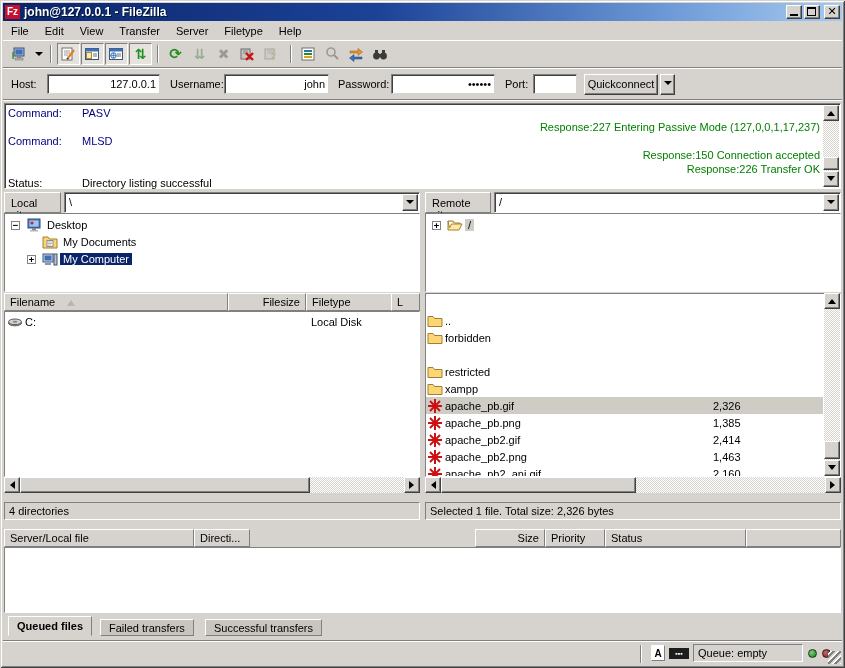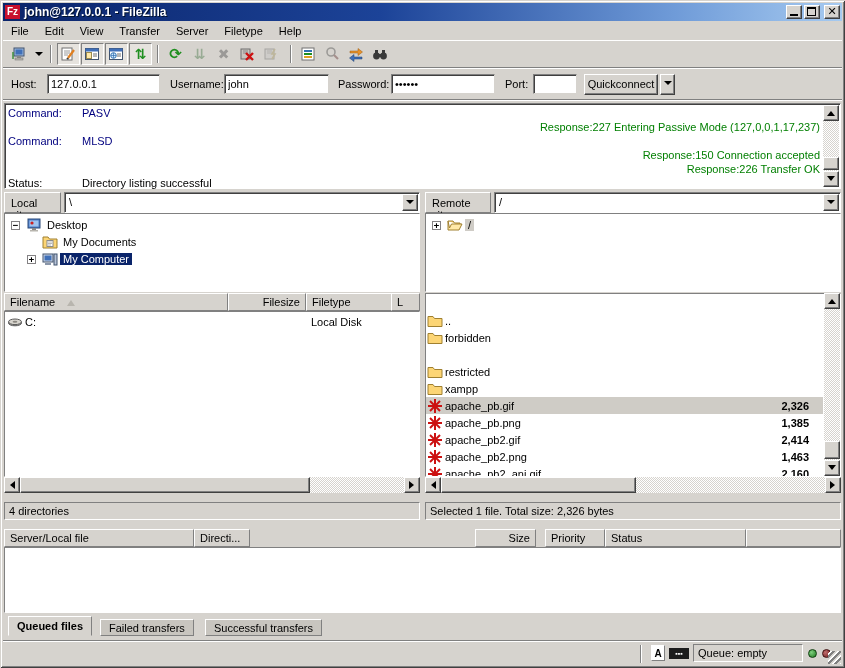--- a/index.html
+++ b/index.html
@@ -8,21 +8,21 @@
     position:relative;width:845px;height:668px;background:#d6d3ce;overflow:hidden;
     font-family:"Liberation Sans",sans-serif;font-size:11px;color:#000;
     box-shadow:inset 1px 1px 0 #d6d3ce, inset -1px -1px 0 #404040, inset 2px 2px 0 #fff, inset -2px -2px 0 #808080;
   }
   .abs{position:absolute;}
   .raised{background:#d6d3ce;border:1px solid;border-color:#fff #404040 #404040 #fff;box-shadow:inset -1px -1px 0 #808080;}
   .raised-soft{background:#d6d3ce;border:1px solid;border-color:#fff #808080 #808080 #fff;}
   .sunken{border:1px solid;border-color:#808080 #fff #fff #808080;}
   .field{background:#fff;border:1px solid;border-color:#808080 #d6d3ce #d6d3ce #808080;box-shadow:inset 1px 1px 0 #404040;}
   .white-sunken{background:#fff;border:1px solid;border-color:#808080 #fff #fff #808080;box-shadow:inset 1px 1px 0 #404040;}
-  input{font:11px "Liberation Sans",sans-serif;border:none;outline:none;background:transparent;width:100%;height:100%;padding:1px 3px;margin:0;}
+  input{font:11px "Liberation Sans",sans-serif;border:none;outline:none;background:transparent;width:100%;height:100%;padding:1px 3px;margin:0;text-align:right;}
   
   #titlebar{left:3px;top:3px;width:839px;height:18px;background:linear-gradient(90deg,#0a246a 0%,#1c4398 45%,#6f9bd8 80%,#a6caf0 100%);display:flex;align-items:center;padding:0 2px;}
   #titlebar .ttl{color:#fff;font-weight:bold;font-size:12px;margin-left:4px;text-shadow:1px 1px 0 #00102a;}
   .fzicon{width:15px;height:14px;background:#c8102e;color:#fff;font-weight:bold;font-size:10px;line-height:14px;text-align:center;}
   .winbtn{width:16px;height:14px;position:relative;margin-left:2px;}
   .winbtn .glyph{position:absolute;left:0;top:0;right:0;bottom:0;}
   .g-min{border-bottom:2px solid #000;width:8px;height:9px;margin:1px 0 0 3px;}
   .g-max{border:1px solid #000;border-top:2px solid #000;width:9px;height:9px;margin:1px 0 0 2px;}
   .g-close{font-family:"DejaVu Sans",sans-serif;font-size:11px;font-weight:bold;text-align:center;line-height:12px;}
   
@@ -68,21 +68,21 @@
   .pane-white{background:#fff;}
   .treerow{position:absolute;height:16px;display:flex;align-items:center;white-space:nowrap;}
   .expander{width:9px;height:9px;background:#fff;border:1px solid #848284;font:bold 9px "DejaVu Sans Mono",monospace;line-height:7px;text-align:center;color:#000;}
   .treelabel{padding:0 3px;}
   .sel-active{background:#0a246a;color:#fff;}
   .sel-inactive{background:#cfccc6;}
   .hdrcell{position:absolute;top:0;height:18px;background:#d6d3ce;border:1px solid;border-color:#fff #808080 #808080 #fff;padding:2px 5px;overflow:hidden;white-space:nowrap;}
   .hdr-right{text-align:right;}
   .sorttri{display:inline-block;width:0;height:0;border:4px solid transparent;border-bottom:6px solid #b8b5ae;margin-left:12px;}
   .listrow{position:absolute;height:17px;display:flex;align-items:center;white-space:nowrap;width:100%;}
-  .cellsize{position:absolute;text-align:right;font-weight:bold;}
+  .cellsize{position:absolute;text-align:left;}
   .icon16{width:16px;height:16px;display:inline-block;flex:none;margin:0 2px 0 1px;}
   
   .statuspanel{top:502px;height:18px;border:1px solid;border-color:#808080 #fff #fff #808080;padding:2px 4px;white-space:nowrap;overflow:hidden;}
   
   #queuehdr{left:4px;top:529px;width:837px;height:18px;}
   #queuebody{left:4px;top:547px;width:837px;height:66px;}
   .tab{position:absolute;padding:3px 8px;background:#d6d3ce;border:1px solid;border-color:#fff #808080 #808080 #fff;}
   .tab.inactive{background:#c8c5bf;top:619px;height:17px;padding-top:2px;}
   .tab.active{top:616px;height:20px;font-weight:bold;background:#d6d3ce;border-bottom-color:#d6d3ce;}
   
@@ -462,21 +462,21 @@
       <div class="sbbtn" style="right:0;top:0">
           <div class="arr right"></div>
         </div>
     </div>
   </div>
   <div class="abs statuspanel" style="left:425px;width:416px">Selected 1 file. Total size: 2,326 bytes</div>
 
   <div id="queuehdr" class="abs">
     <div class="hdrcell" style="left:0;width:190px">Server/Local file</div>
     <div class="hdrcell" style="left:190px;width:56px">Directi...</div>
-    <div class="hdrcell hdr-right" style="left:471px;width:61px">Size</div>
+    <div class="hdrcell hdr-right" style="left:471px;width:70px">Size</div>
     <div class="hdrcell" style="left:541px;width:60px">Priority</div>
     <div class="hdrcell" style="left:601px;width:141px">Status</div>
     <div class="hdrcell" style="left:742px;width:95px"></div>
   </div>
   <div id="queuebody" class="abs pane-white sunken"></div>
 
   <div class="tab active" style="left:8px">Queued files</div>
   <div class="tab inactive" style="left:100px">Failed transfers</div>
   <div class="tab inactive" style="left:205px">Successful transfers</div>
 

